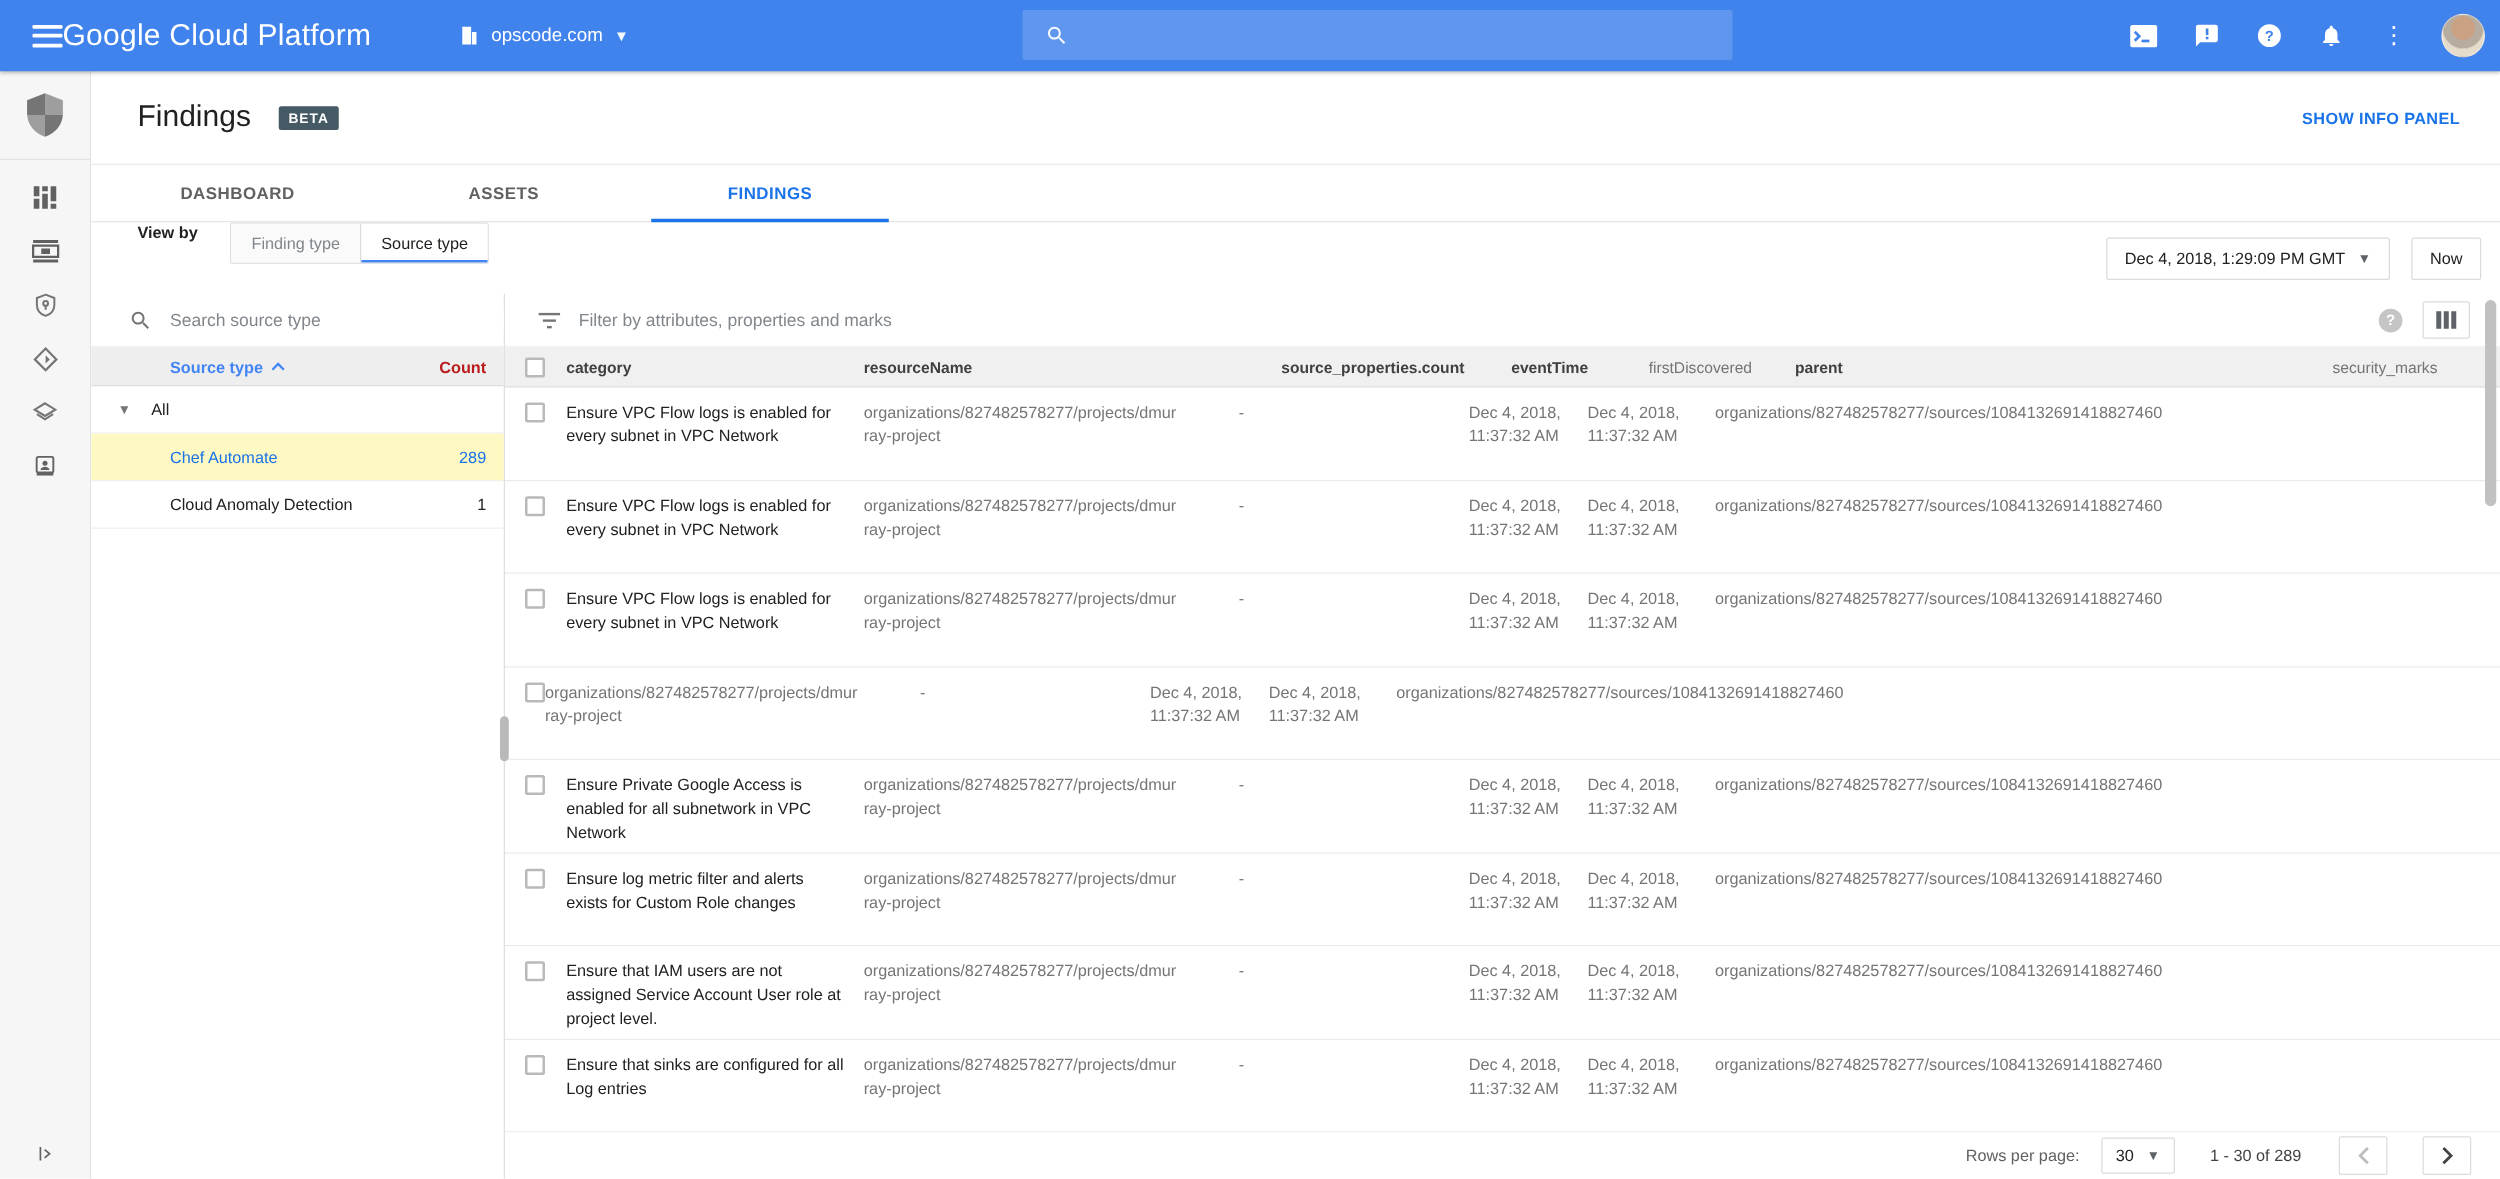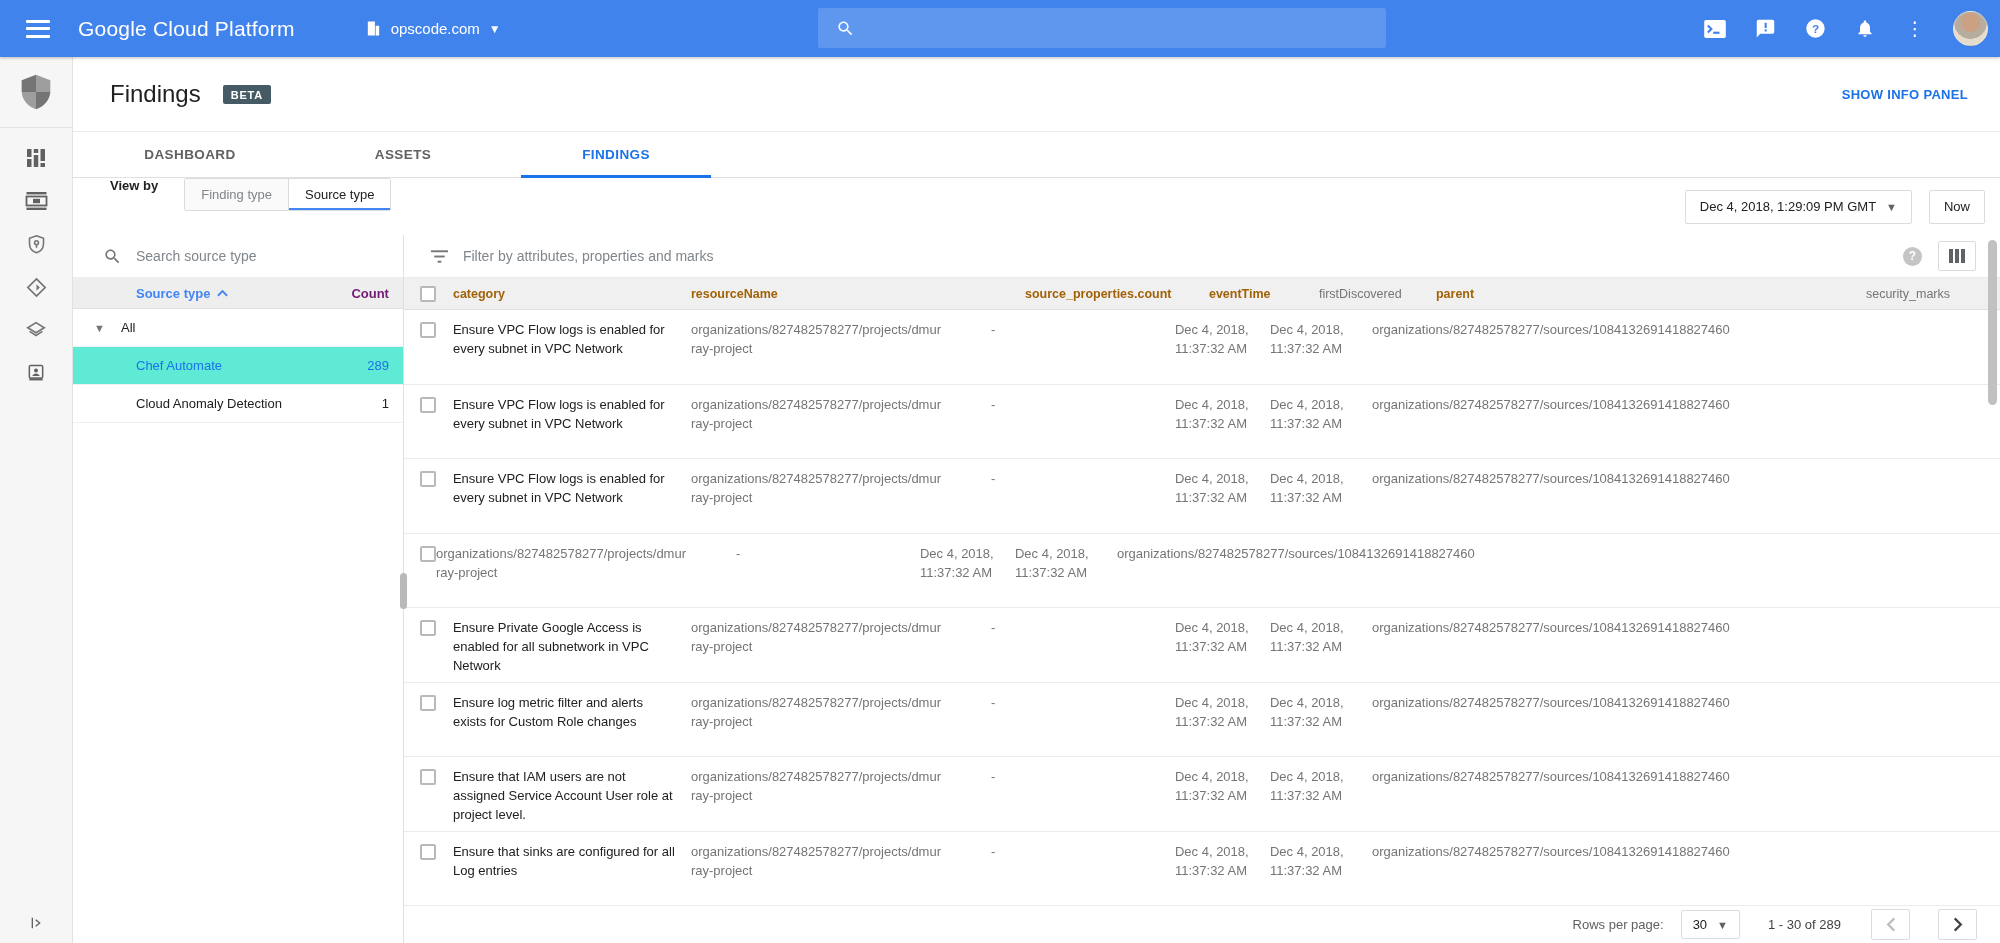--- a/index.html
+++ b/index.html
@@ -7,21 +7,21 @@
     font-family:"Liberation Sans","DejaVu Sans",sans-serif; }
   #app { position:relative; width:2000px; height:943px; background:#fff; }
 
   
   #topbar { position:absolute; left:0; top:0; width:2000px; height:57px;
     background:#4183ec; display:flex; align-items:center; color:#fff;
     box-shadow:0 1px 3px rgba(0,0,0,.25); z-index:10; }
   .hamburger { width:24px; height:18px; margin-left:26px; display:flex; flex-direction:column;
     justify-content:space-between; cursor:pointer; }
   .hamburger span { display:block; height:3px; background:#fff; border-radius:1px; }
-  .brand { font-size:21px; margin-left:28px; letter-spacing:.2px; white-space:nowrap;text-align:center; }
+  .brand { font-size:24px; letter-spacing:.2px; white-space:nowrap;text-align:center; }
   .org-picker { display:flex; align-items:center; margin-left:70px; font-size:15px; cursor:pointer; }
   .org-picker .bld { margin-right:9px; display:flex; }
   .org-picker .dd { margin-left:9px; font-size:12px; opacity:.95; }
   #gsearch { position:absolute; left:818px; top:8px; width:568px; height:40px;
     background:rgba(255,255,255,.16); border-radius:2px; display:flex; align-items:center; }
   #gsearch svg { margin-left:18px; opacity:.95; }
   #gsearch input { flex:1; background:transparent; border:none; outline:none; color:#fff;
     font-size:15px; padding:0 12px; font-family:inherit; }
   .tb-icons { position:absolute; right:12px; top:0; height:57px; display:flex; align-items:center; gap:26px; }
   .tb-ic { width:24px; height:24px; display:flex; align-items:center; justify-content:center; cursor:pointer; }
@@ -76,28 +76,28 @@
   
   #source-panel { width:348px; border-right:1px solid #e0e0e0; position:relative; background:#fff; }
   .sp-search { height:43px; display:flex; align-items:center; border-bottom:1px solid #ececec; }
   .sp-search svg { margin-left:30px; }
   .sp-search input { flex:1; border:none; outline:none; font-size:14px; color:#212121; padding:0 14px;
     font-family:inherit; }
   .sp-search input::placeholder { color:#80868b; }
   .sp-head { height:31px; background:#eeeeee; display:flex; align-items:center;
     border-bottom:1px solid #e0e0e0; font-size:13px; }
   .sp-head .st { color:#4285f4; font-weight:bold; margin-left:63px; display:flex; align-items:center; gap:7px; }
-  .sp-head .cnt { margin-left:auto; margin-right:14px; color:#701a75; font-weight:bold; }
+  .sp-head .cnt { margin-left:auto; margin-right:14px; color:#b91c1c; font-weight:bold; }
   .sp-row { height:38px; display:flex; align-items:center; font-size:13px; color:#212121;
     border-bottom:1px solid #f0f0f0; cursor:pointer; }
   .sp-row .tri { color:#757575; font-size:11px; margin-left:21px; width:14px; }
   .sp-row .lbl-root { margin-left:13px; }
   .sp-row .lbl-child { margin-left:63px; }
   .sp-row .rcount { margin-left:auto; margin-right:14px; }
-  .sp-row.selected { background:#5eead4; }
+  .sp-row.selected { background:#fef9c3; }
   .sp-row.selected .lbl-child, .sp-row.selected .rcount { color:#1a73e8; }
   .panel-grip { position:absolute; right:-4px; top:338px; width:7px; height:36px; background:#b9b9b9;
     border-radius:4px; cursor:col-resize; z-index:3; }
 
   
   #findings { flex:1; display:flex; flex-direction:column; position:relative; background:#fff; }
   .ft-filter { height:43px; display:flex; align-items:center; border-bottom:1px solid #ececec; }
   .ft-filter .fic { margin-left:26px; }
   .ft-filter input { flex:1; border:none; outline:none; font-size:14px; color:#737373; padding:0 14px;
     font-family:inherit; }
@@ -115,21 +115,21 @@
     display:flex; align-items:center; font-size:12.5px; }
   .ft-head .cb { margin-left:16px; }
   .col { flex:none; padding-right:14px; }
   .col-category       { width:238px; margin-left:17px; }
   .col-resource       { width:334px; }
   .col-count          { width:184px; }
   .col-event          { width:110px; }
   .col-first          { width:117px; }
   .col-parent         { width:430px; }
   .col-marks          { flex:1; text-align:right; padding-right:50px; }
-  .h-strong { font-weight:bold; color:#a16207; }
+  .h-strong { font-weight:bold; color:#404040; }
   .h-dim { color:#757575; }
 
   #rows-host { flex:1; overflow:hidden; }
   .frow { height:74.5px; display:flex; border-bottom:1px solid #ebebeb; padding-top:10px; font-size:13px; }
   .frow .cb { margin-left:16px; margin-top:2px; }
   .cell { line-height:19px; }
   .cat { color:#212121; }
   .dim { color:#757575; overflow-wrap:break-word; word-break:break-word; }
 
   

